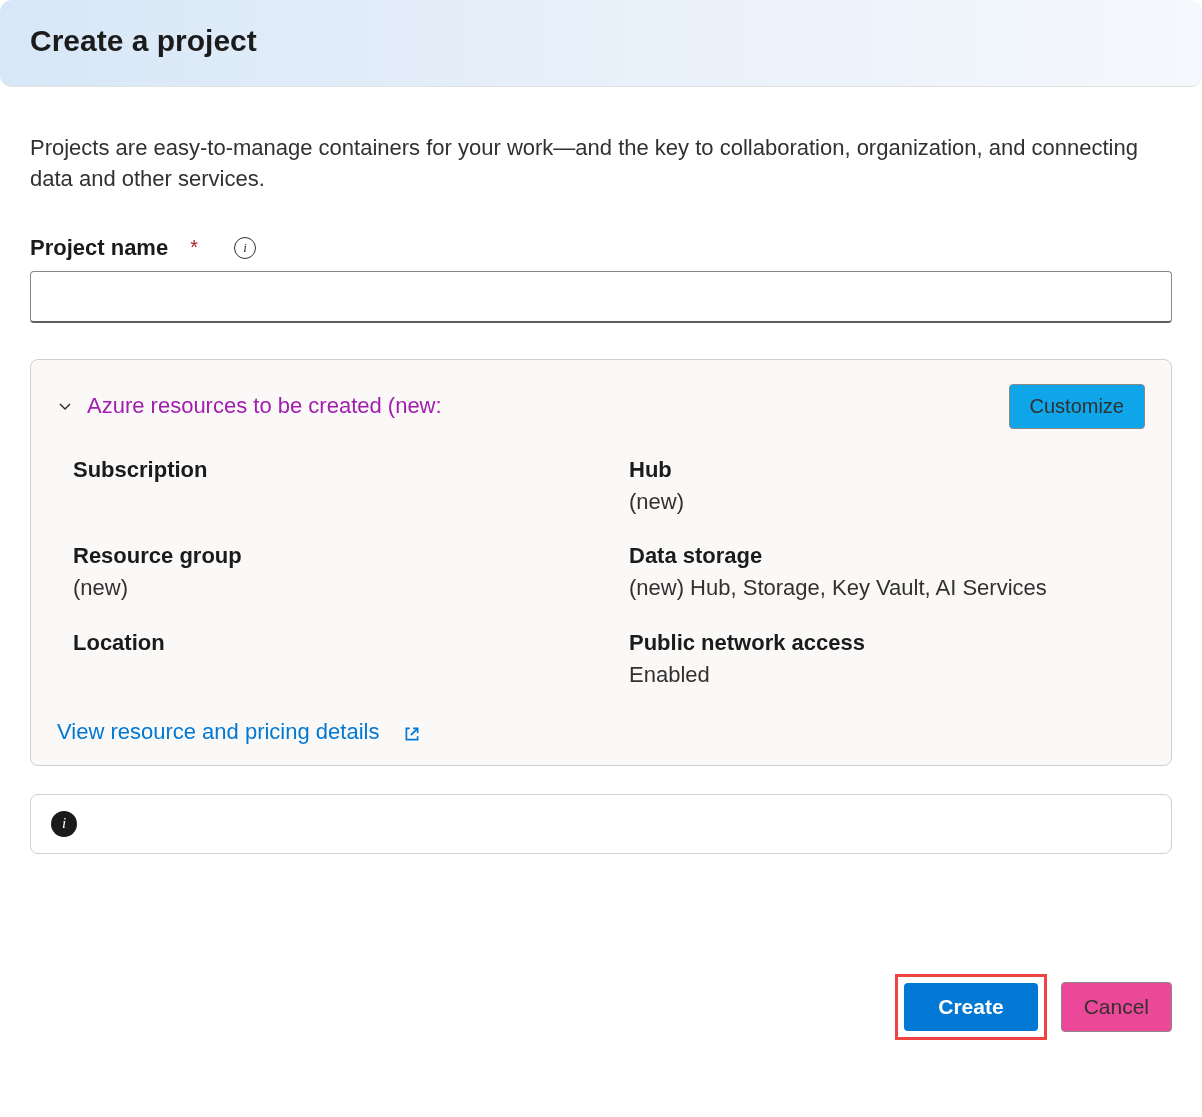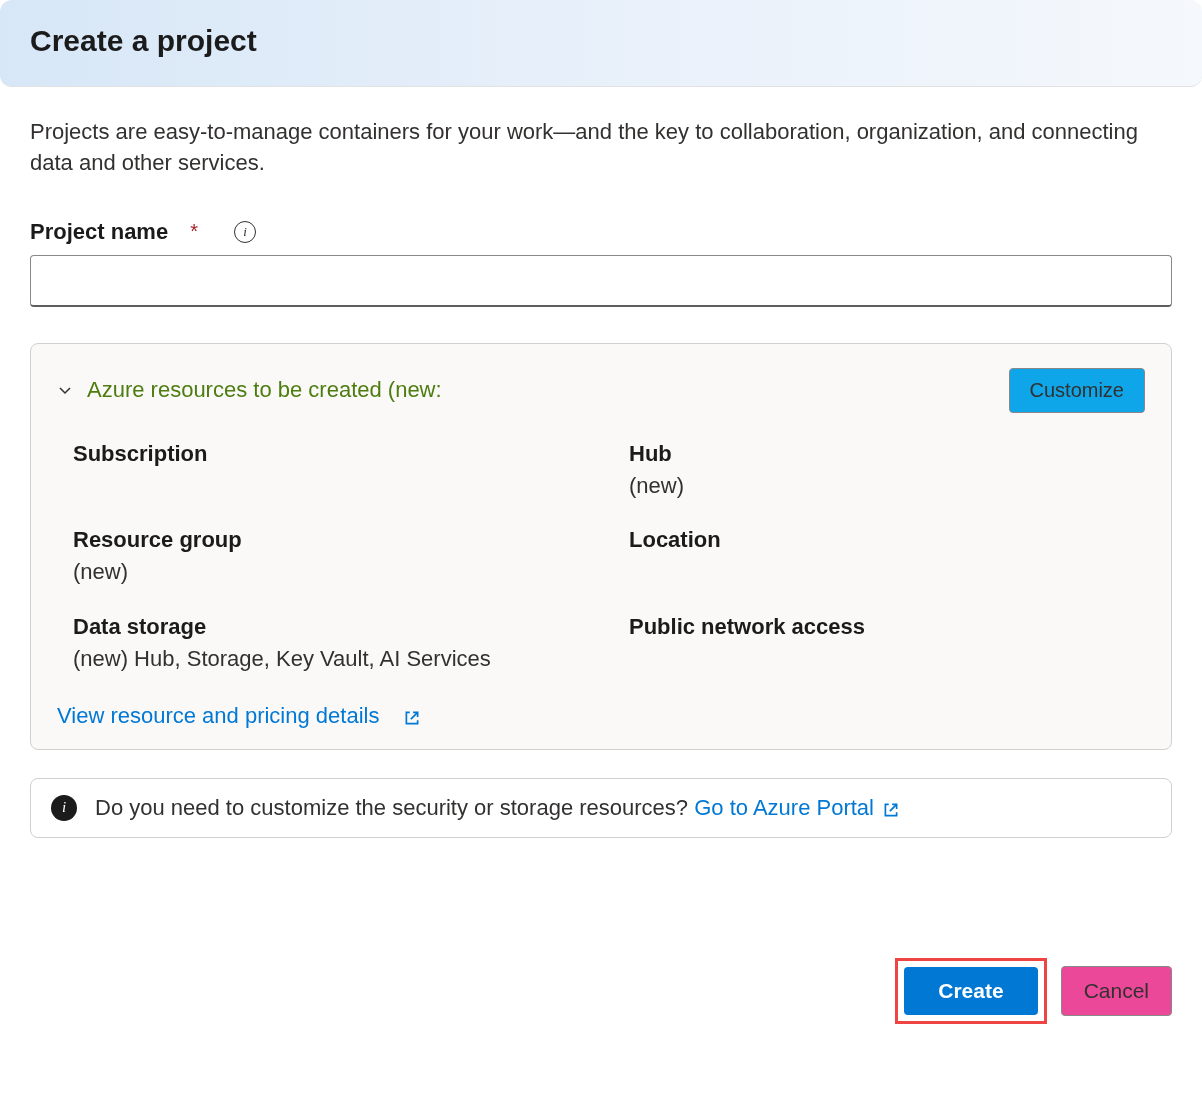--- a/index.html
+++ b/index.html
@@ -19,21 +19,21 @@
       padding: 24px 30px 28px;
       border-bottom: 1px solid #e1e1e1;
       border-radius: 12px;
     }
     .header h1 {
       font-size: 30px;
       font-weight: 600;
       color: #1b1b1b;
     }
     .content {
-      padding: 30px 30px 0;
+      padding: 46px 30px 0;
     }
     .intro {
       font-size: 22px;
       line-height: 1.4;
       color: #323130;
       margin-bottom: 40px;
     }
     .field-label-row {
       display: flex;
       align-items: center;
@@ -97,21 +97,21 @@
       width: 16px;
       height: 16px;
       display: inline-block;
     }
     .chevron svg {
       width: 16px;
       height: 16px;
     }
     .resources-title {
       font-size: 22px;
-      color: #4d7c0f;
+      color: #a21caf;
     }
     .customize-btn {
       background: #0ea5e9;
       border: 1px solid #8a8886;
       border-radius: 4px;
       padding: 10px 20px;
       font-size: 20px;
       color: #323130;
       cursor: pointer;
     }
@@ -252,59 +252,47 @@
       </div>
       <div>
         <div class="res-label">Hub</div>
         <div class="res-value">(new)</div>
       </div>
       <div>
         <div class="res-label">Resource group</div>
         <div class="res-value">(new)</div>
       </div>
       <div>
+        <div class="res-label">Data storage</div>
+        <div class="res-value">(new) Hub, Storage, Key Vault, AI Services</div>
+      </div>
+      <div>
         <div class="res-label">Location</div>
         <div class="res-value"></div>
       </div>
       <div>
-        <div class="res-label">Data storage</div>
-        <div class="res-value">(new) Hub, Storage, Key Vault, AI Services</div>
-      </div>
-      <div>
         <div class="res-label">Public network access</div>
+        <div class="res-value">Enabled</div>
       </div>
     </div>
 
     <a class="pricing-link">
       <span>View resource and pricing details</span>
       <span class="ext-icon">
         <svg viewBox="0 0 16 16" fill="none" stroke="#0078d4" stroke-width="1.5">
           <path d="M6 3H3v10h10v-3"></path>
             <path d="M9 3h4v4"></path>
             <path d="M13 3L7 9"></path>
         </svg>
       </span>
     </a>
   </div>
 
   <div class="info-banner">
     <span class="info-badge">i</span>
-    <span class="banner-text">
-      <span>Do you need to customize the security or storage resources? </span>
-      <a class="banner-link">
-        <span>Go to Azure Portal</span>
-        <span class="ext-icon">
-          <svg viewBox="0 0 16 16" fill="none" stroke="#0078d4" stroke-width="1.5">
-            <path d="M6 3H3v10h10v-3"></path>
-              <path d="M9 3h4v4"></path>
-              <path d="M13 3L7 9"></path>
-          </svg>
-        </span>
-      </a>
-    </span>
   </div>
 </div>
 
 <div class="footer">
   <span class="highlight-box">
     <button class="create-btn">Create</button>
   </span>
   <button class="cancel-btn">Cancel</button>
 </div>
 

